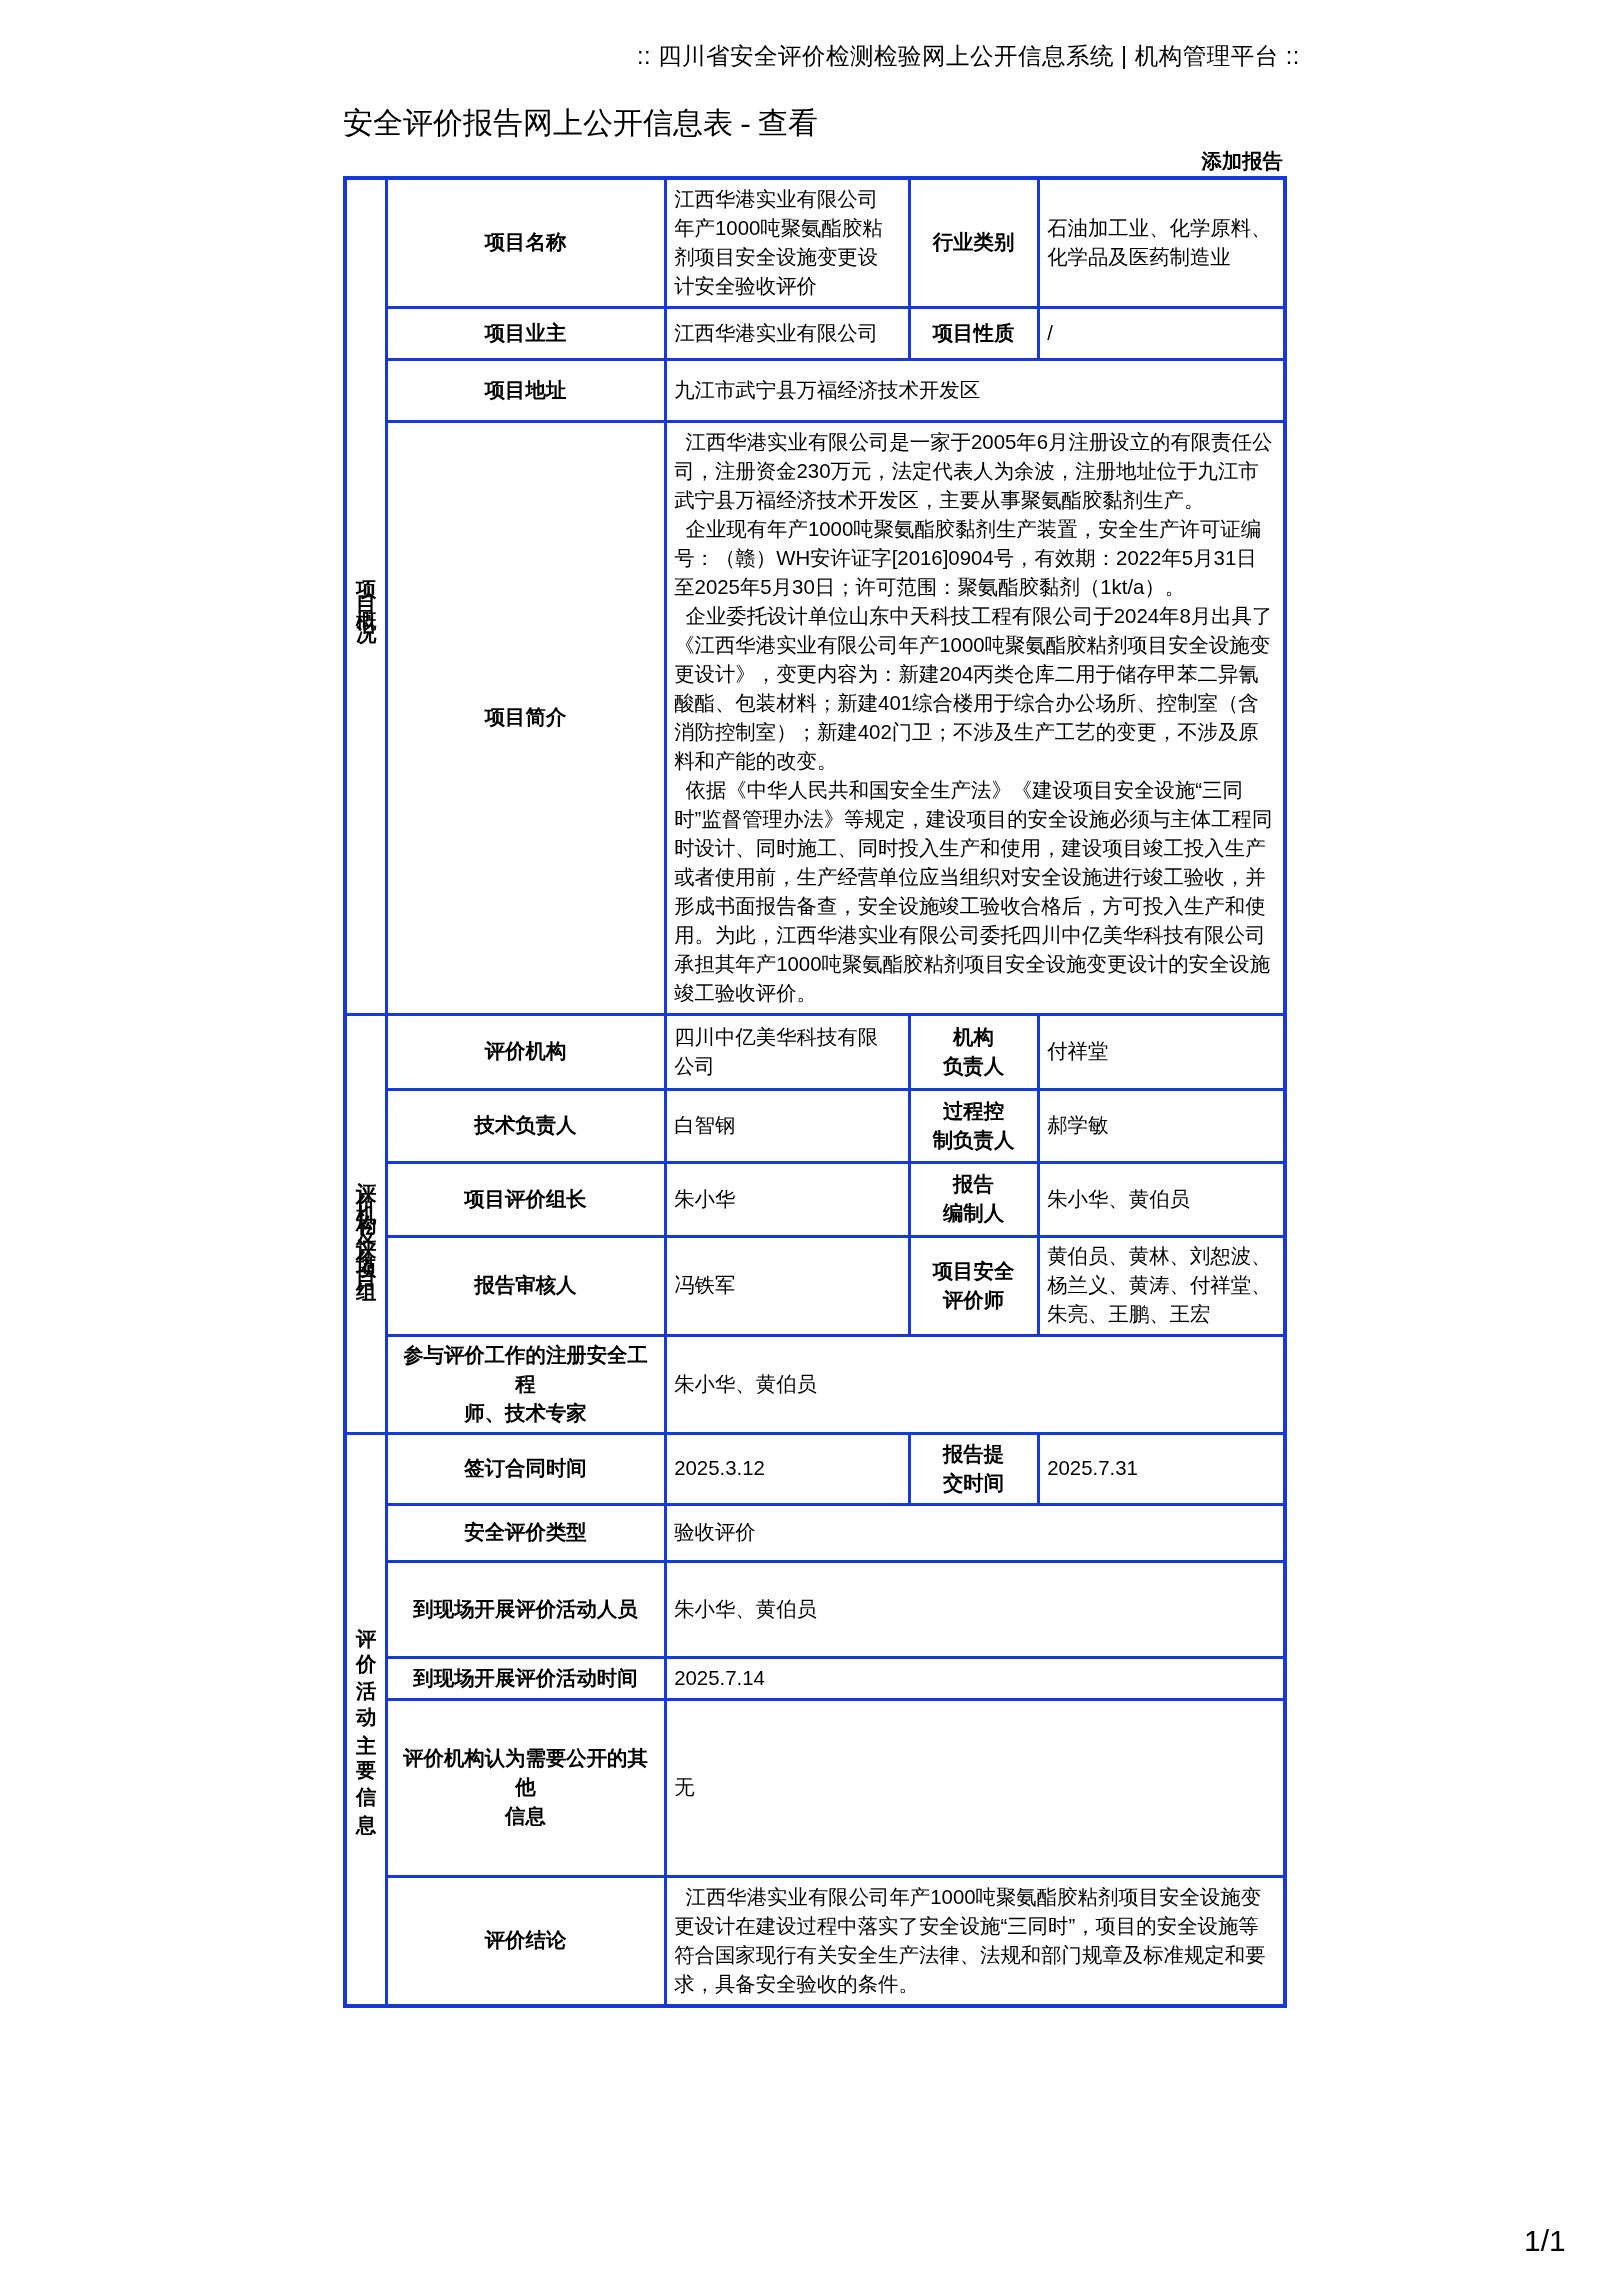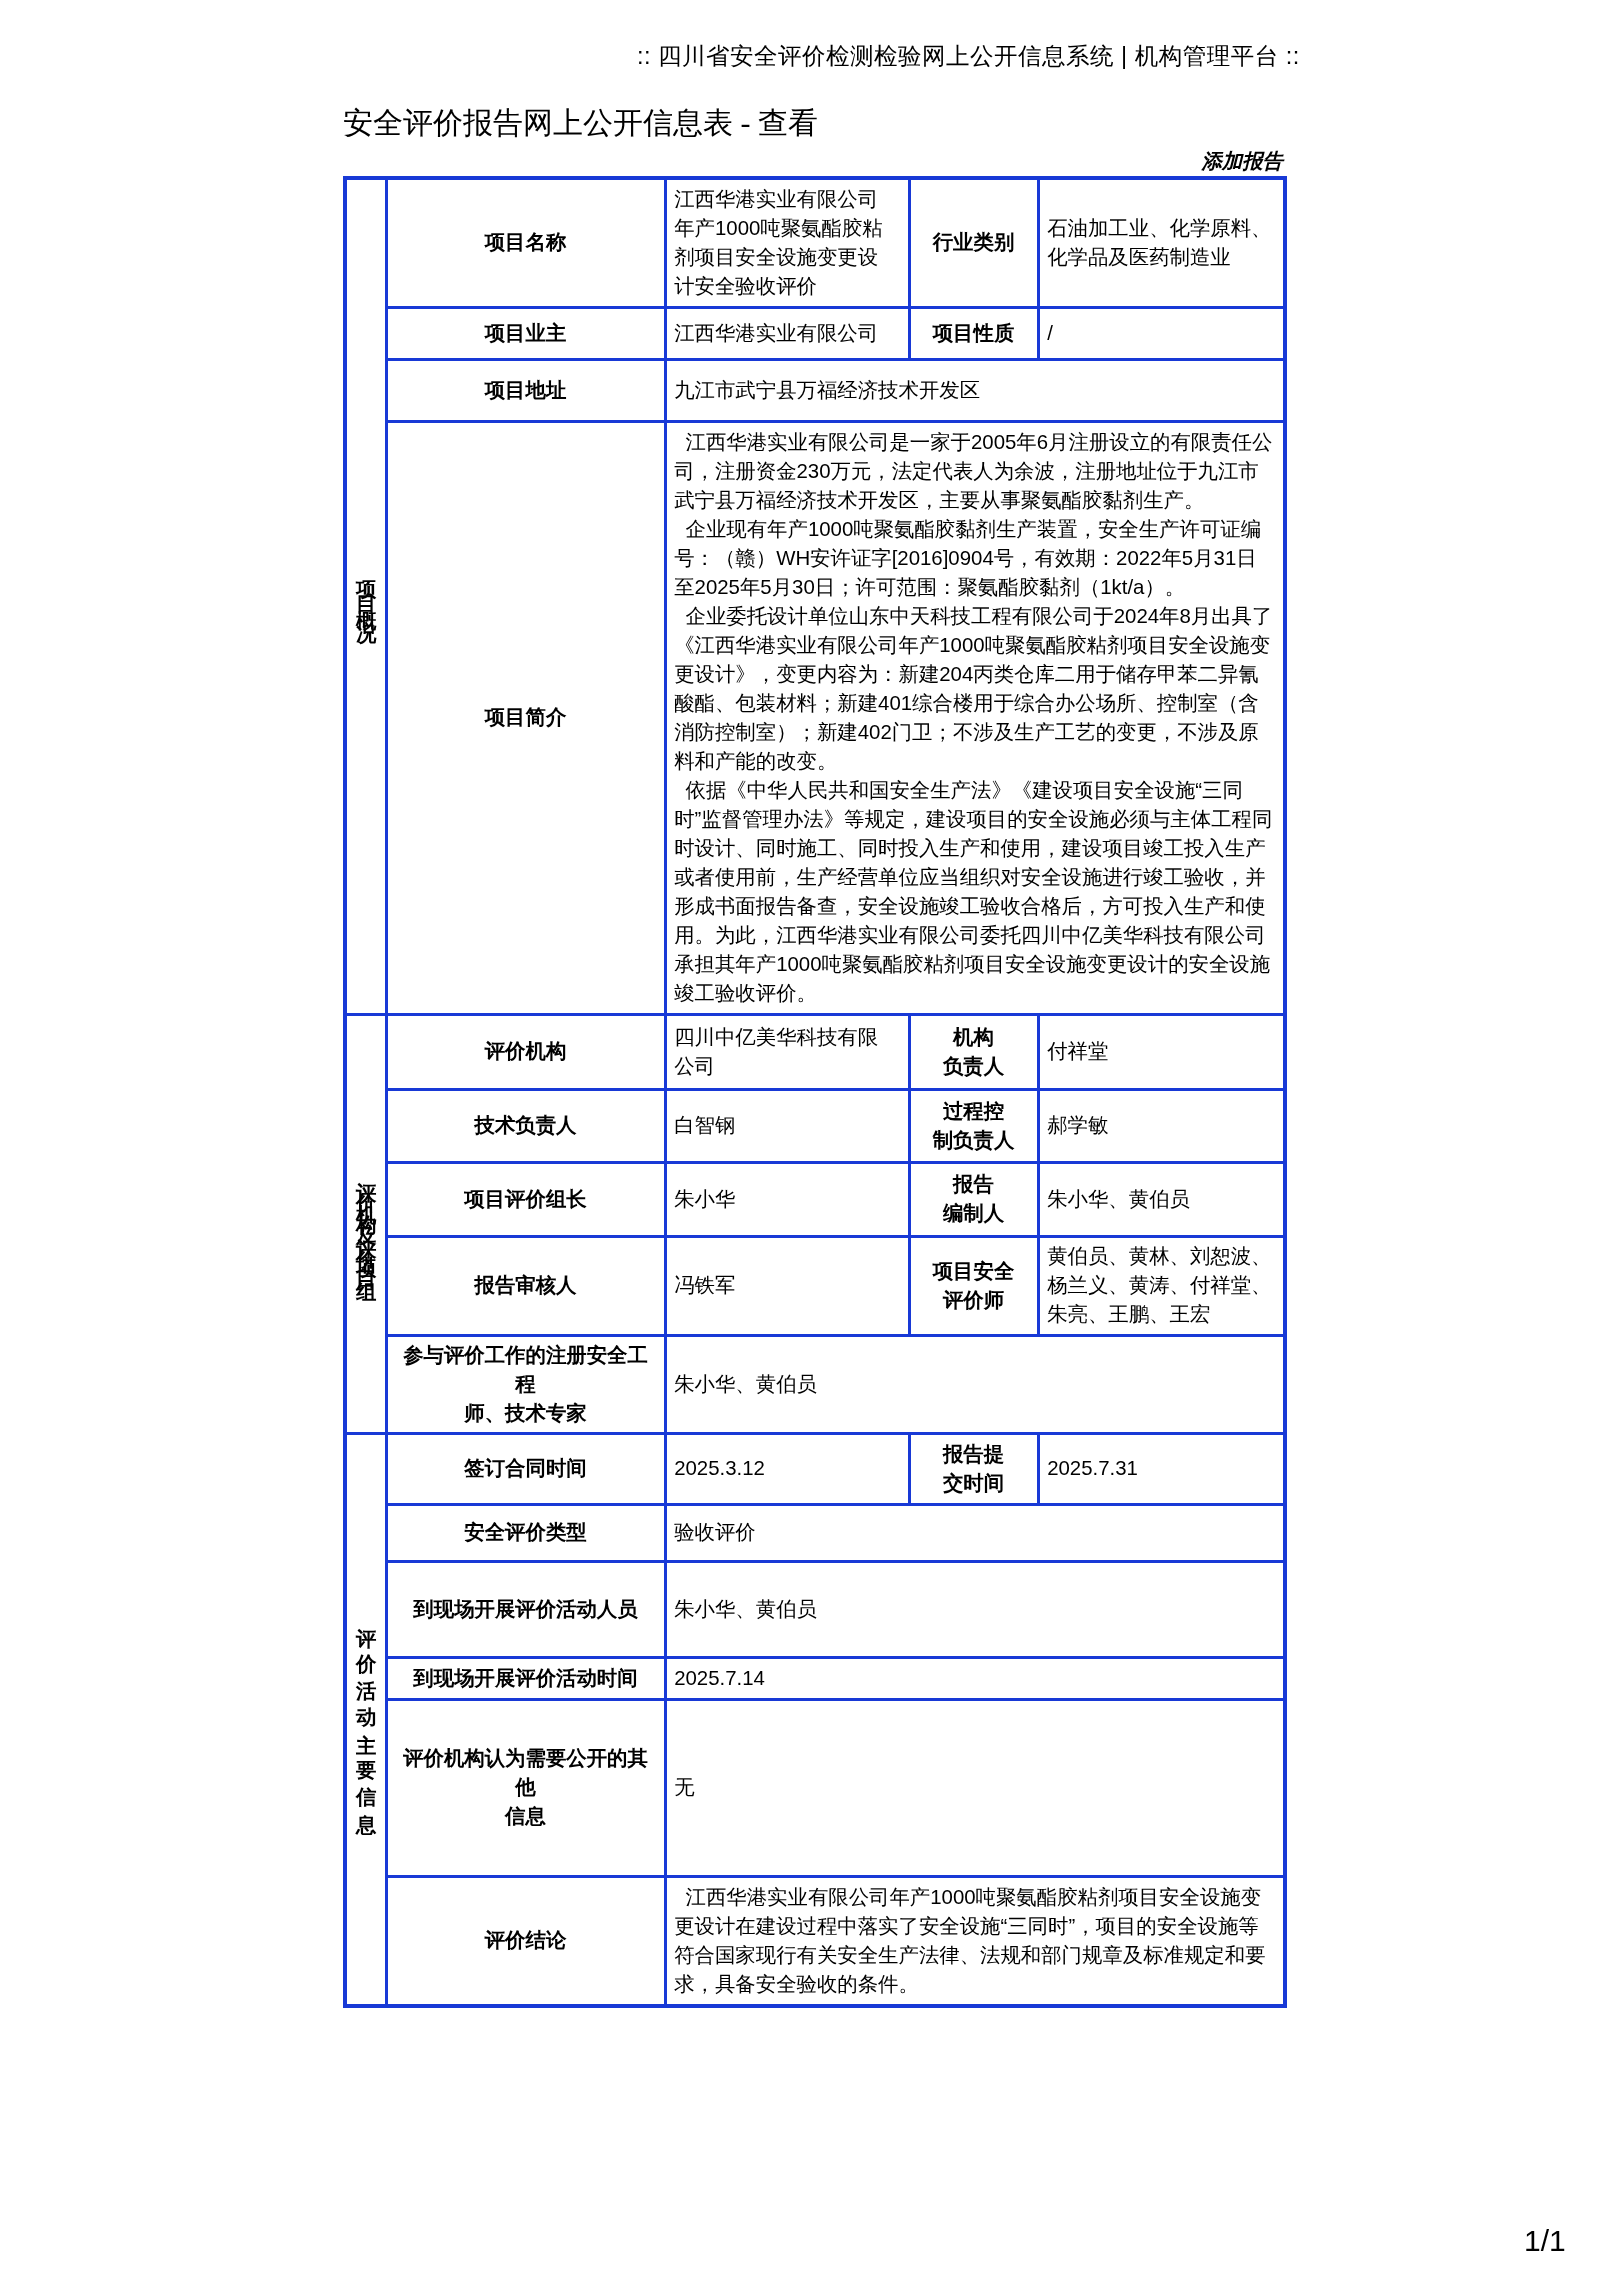--- a/index.html
+++ b/index.html
@@ -15,21 +15,21 @@
   .page-heading {
     position: absolute; left: 343px; top: 106px; width: 940px;
     text-align: left; font-family: "Liberation Serif", "DejaVu Serif", serif;
     font-size: 30px; line-height: 34px; font-weight: 400; white-space: nowrap;
   }
   .add-report-row {
     position: absolute; left: 343px; top: 147px; width: 940px; text-align: right;
   }
   .add-report {
     display: inline-block; font-size: 20.4px; font-weight: 700; color: #000;
-    text-decoration: none; cursor: pointer; font-style: italic;
+    text-decoration: none; cursor: pointer;
   }
 
   .report-table-wrap { position: absolute; left: 343px; top: 176px; }
   table.report {
     width: 940px; border-collapse: collapse; table-layout: fixed;
     border: 4.6px solid var(--border-blue);
   }
   table.report td { border: 3.6px solid var(--border-blue); font-size: 20.4px; color: var(--ink); }
 
   td.vlab { text-align: center; vertical-align: middle; padding: 0; }

